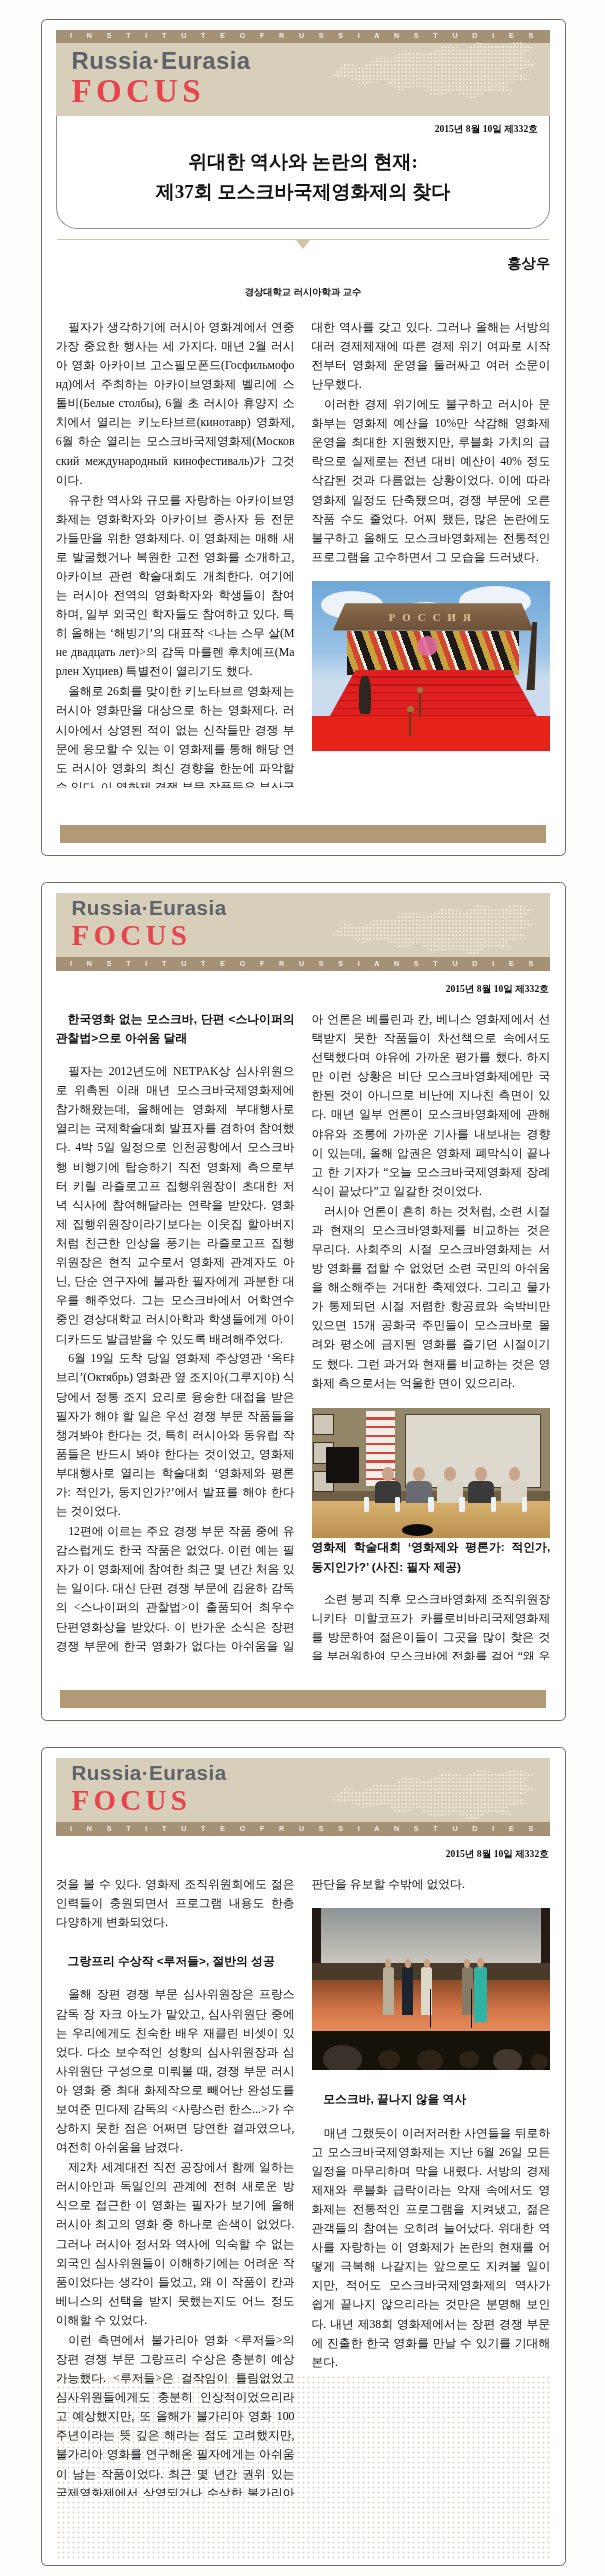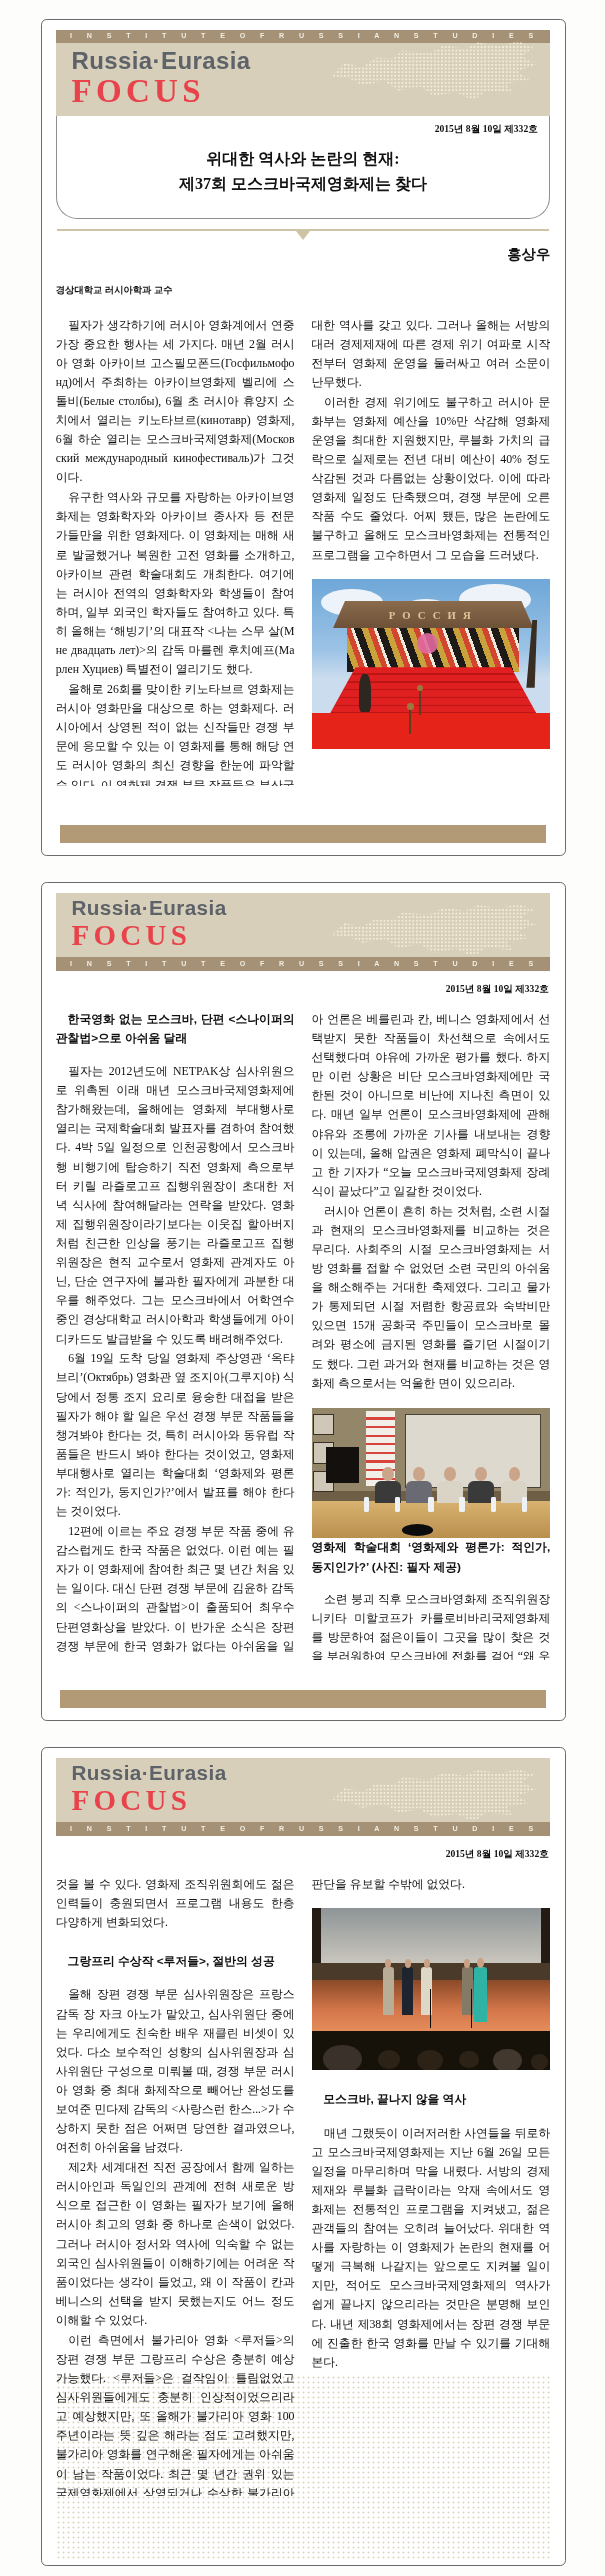--- a/index.html
+++ b/index.html
@@ -47,32 +47,32 @@
     font-family:"Liberation Serif","DejaVu Serif",serif;
   }
   .page23-date{margin:11.4px 1.4px 0 0;}
 
   
   .title-box{
     border:0.7px solid #8f8f8f;border-top:none;border-radius:0 0 21.4px 21.4px;
     margin-top:0;padding:7.1px 11.4px 21.4px 11.4px;
   }
   .article-title{
-    text-align:center;font-weight:bold;font-size:16px;line-height:1.55;
+    text-align:center;font-weight:bold;font-size:19px;line-height:1.55;
     margin-top:11.4px;font-family:"Liberation Serif","DejaVu Serif",serif;
   }
   .divider{position:relative;height:1.4px;background:#cfc3a6;margin:10px 1.4px 0 1.4px;}
   .divider .tri{
     position:absolute;left:50%;top:1.4px;transform:translateX(-50%);
     width:0;height:0;border-left:7.1px solid transparent;border-right:7.1px solid transparent;
     border-top:9.3px solid #cfc3a6;
   }
   .author-name{text-align:right;font-weight:bold;font-size:14.3px;margin-top:14.3px;
     font-family:"Liberation Sans",sans-serif;}
-  .author-affil{font-weight:bold;font-size:9.3px;margin-top:20px;
+  .author-affil{text-align:center;font-weight:bold;font-size:9.3px;margin-top:13px;
     font-family:"Liberation Sans",sans-serif;}
 
   
   .cols{display:flex;gap:17px;margin-top:18.5px;position:relative;z-index:1;}
   .col{flex:1;min-width:0;overflow:hidden;}
   #page1 .cols{height:470px;}
   #page2 .cols{height:650px;margin-top:14.3px;}
   #page3 .cols{height:621px;margin-top:14.3px;}
   .col p{
     margin:0;font-size:11.8px;line-height:1.62;text-align:justify;
@@ -189,21 +189,21 @@
     <div class="brand-block">
       <span class="brand-top">Russia·Eurasia</span>
       <span class="brand-main">FOCUS</span>
     </div>
   </div>
 
   <div class="title-box">
     <div class="date-line">2015년 8월 10일 제332호</div>
     <div class="article-title">
       <div>위대한 역사와 논란의 현재:</div>
-      <div>제37회 모스크바국제영화제는 찾다</div>
+      <div>제37회 모스크바국제영화제의 찾다</div>
     </div>
   </div>
   <div class="divider">
       <div class="tri"></div>
     </div>
   <div class="author-name">홍상우</div>
   <div class="author-affil">경상대학교 러시아학과 교수</div>
 
   <div class="cols">
     <div class="col">

